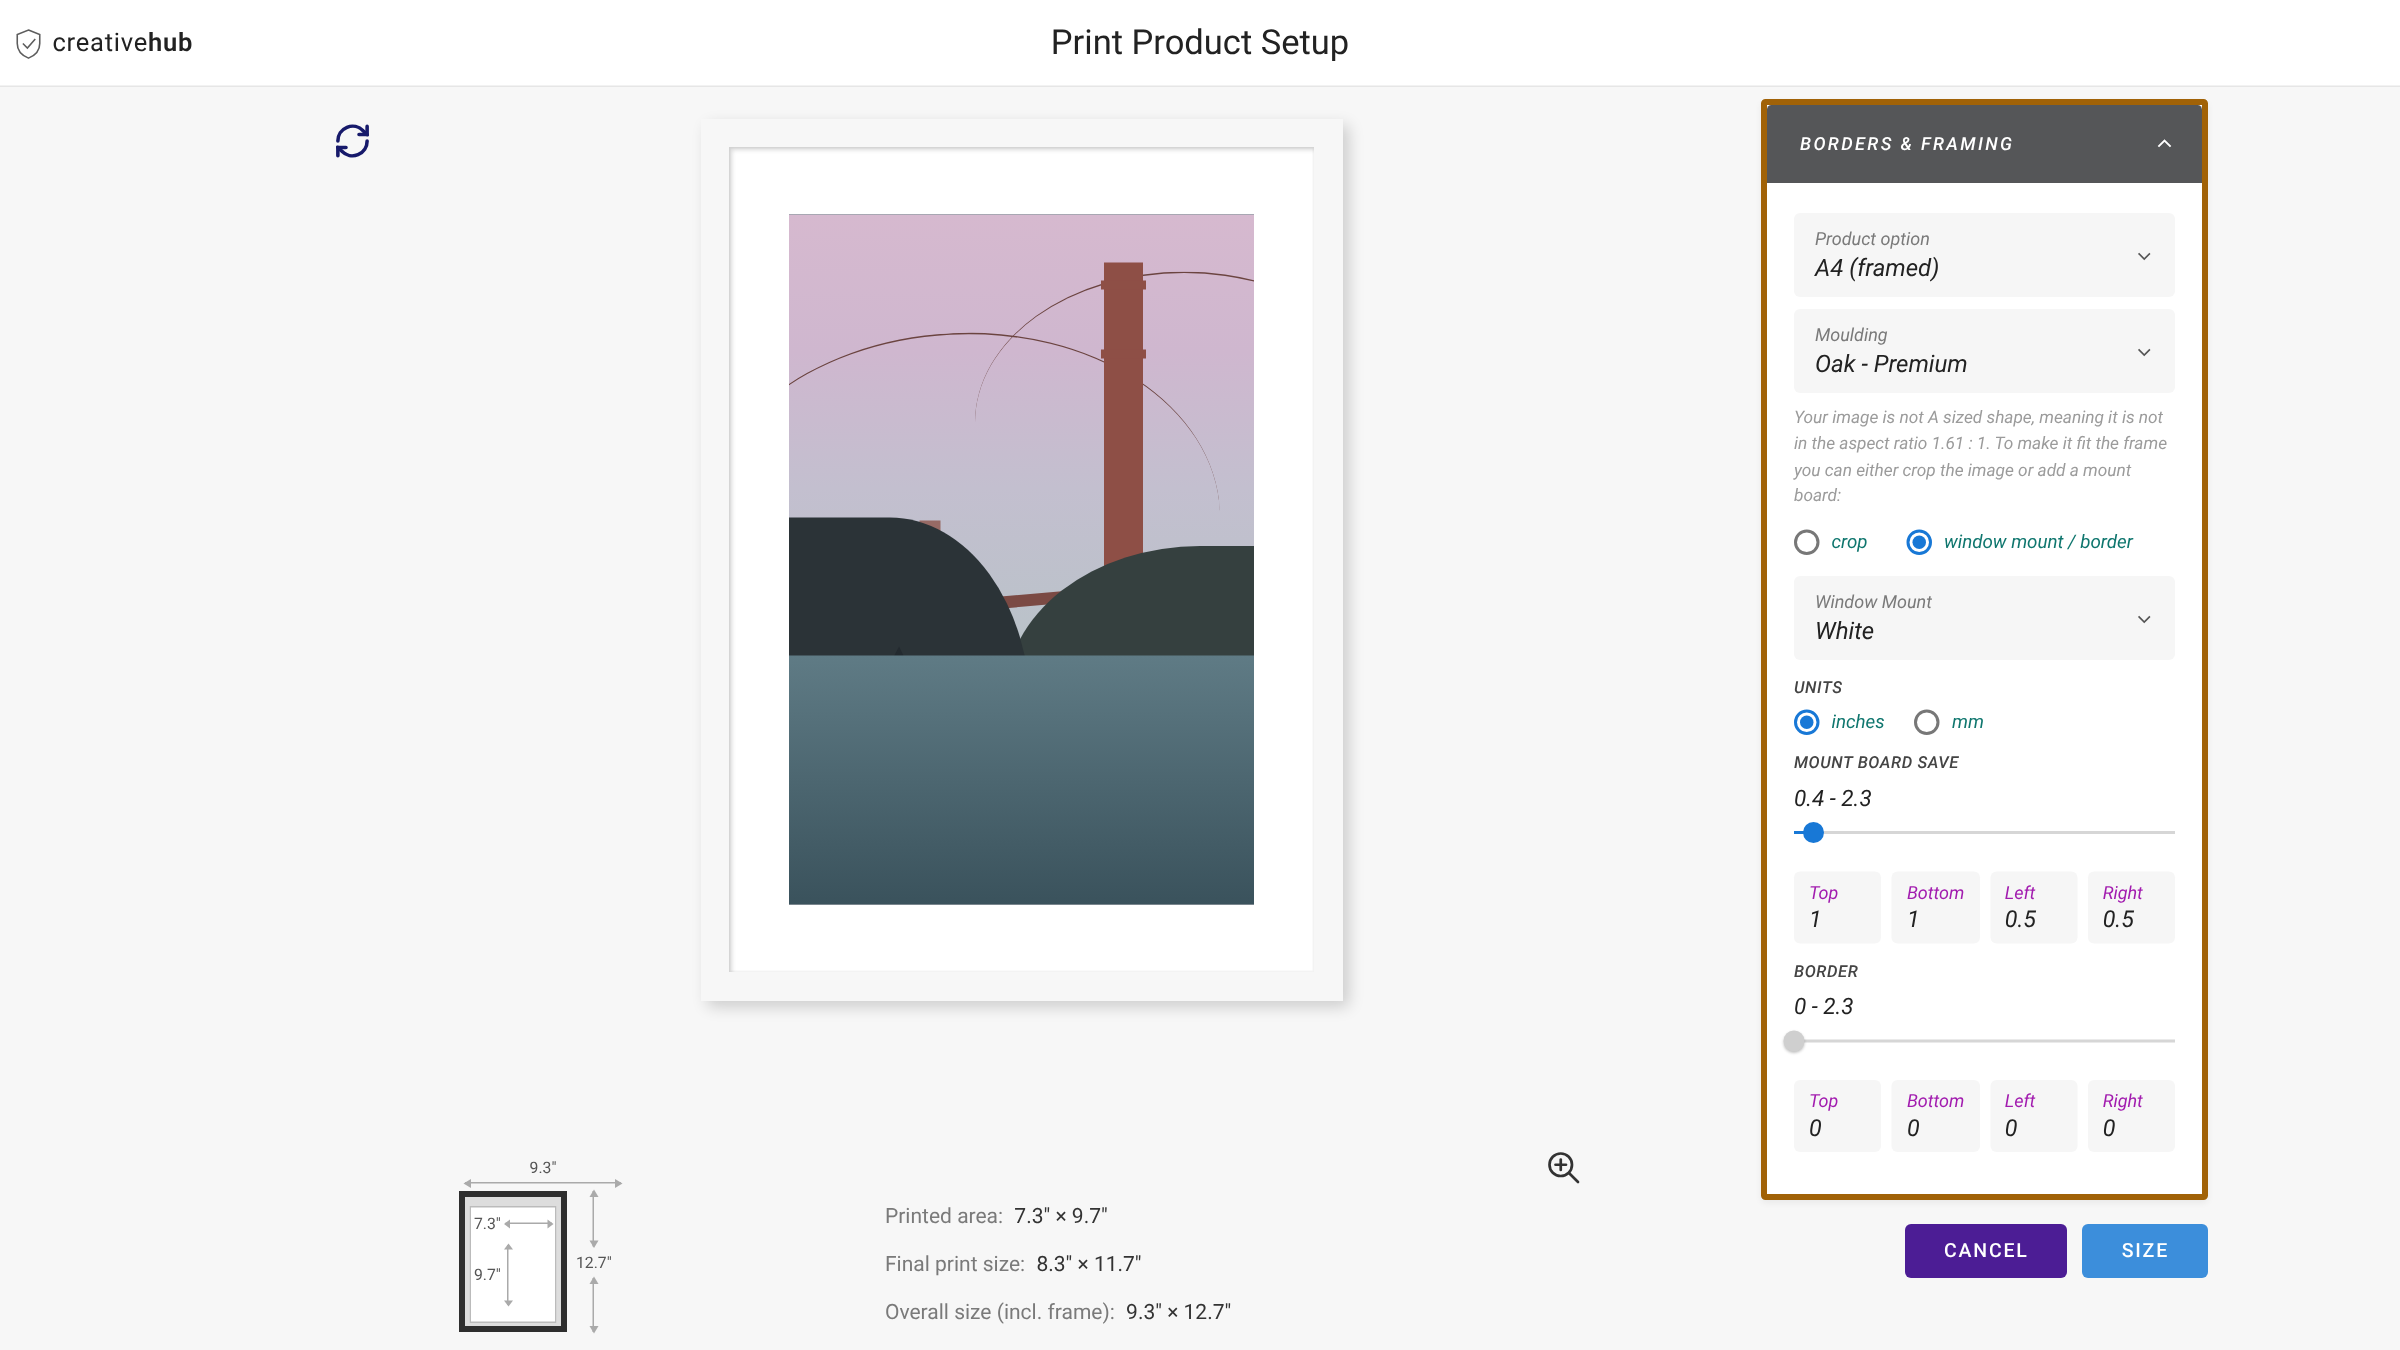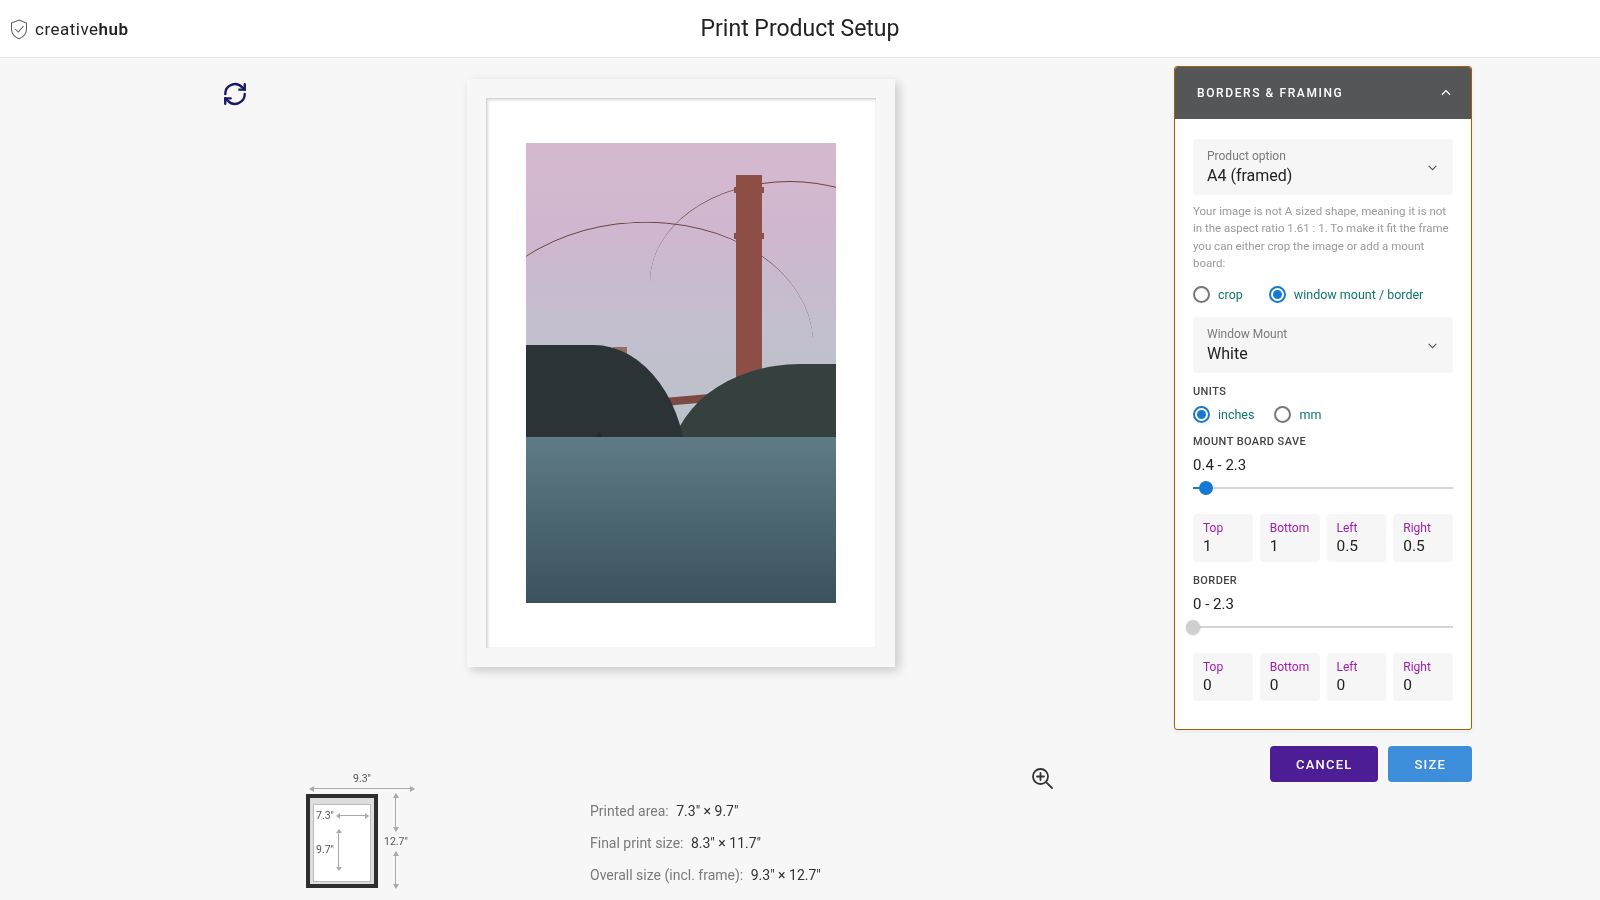--- a/index.html
+++ b/index.html
@@ -74,21 +74,21 @@
   .dia-right-line::before,.dia-right-line::after{content:"";position:absolute;left:-3px;border-left:3px solid transparent;border-right:3px solid transparent;}
   .dia-right-line::before{top:-1px;border-bottom:5px solid #aaa;}
   .dia-right-line::after{bottom:-1px;border-top:5px solid #aaa;}
 
   
   .dims { position:absolute; left: 590px; top: 737px; font-size:14px; line-height: 2.3; }
   .dims .label { color:#7a7a7a; }
   .dims .val { color:#333; margin-left:4px; }
 
   
-  .panel { background:#fff; border:1px solid #a16207; border-radius:3px; box-shadow: 0 2px 5px rgba(0,0,0,0.06); }
+  .panel { background:#fff; border:4px solid #a16207; border-radius:3px; box-shadow: 0 2px 5px rgba(0,0,0,0.06); font-style: italic; }
   .panel-header { background:#555658; color:#fff; height:52px; display:flex; align-items:center; justify-content:space-between; padding:0 18px 0 22px; font-size:12px; letter-spacing:1.6px; font-weight:500; border-radius:3px 3px 0 0; }
   .panel-header svg { width:14px; height:14px; stroke:#fff; }
   .panel-body { padding: 20px 18px 18px; font-size:13px; }
 
   .select-card { background:#f6f6f6; border-radius:4px; padding: 10px 14px; display:flex; justify-content:space-between; align-items:center; margin-bottom:8px; cursor:pointer; }
   .select-card .small { font-size:12px; color:#7a7a7a; margin-bottom:3px; }
   .select-card .value { font-size:16px; color:#222; }
   .select-card svg { width:13px; height:13px; stroke:#555; }
 
   .help-text { font-size:11.5px; color:#9b9b9b; line-height:1.5; margin: 6px 0 14px; }
@@ -218,20 +218,29 @@
         <div class="select-card">
           <div>
             <div class="small">Product option</div>
             <div class="value">A4 (framed)</div>
           </div>
           <svg viewBox="0 0 24 24" fill="none" stroke-width="2">
               <polyline points="5 9 12 16 19 9"></polyline>
             </svg>
         </div>
 
+        <div class="select-card">
+          <div>
+            <div class="small">Moulding</div>
+            <div class="value">Oak - Premium</div>
+          </div>
+          <svg viewBox="0 0 24 24" fill="none" stroke-width="2">
+              <polyline points="5 9 12 16 19 9"></polyline>
+            </svg>
+        </div>
 
         <div class="help-text">Your image is not A sized shape, meaning it is not in the aspect ratio 1.61 : 1. To make it fit the frame you can either crop the image or add a mount board:</div>
 
         <div class="radio-row">
           <div class="radio">
             <span class="ring"></span>
             <span>crop</span>
           </div>
           <div class="radio checked">
             <span class="ring"></span>

